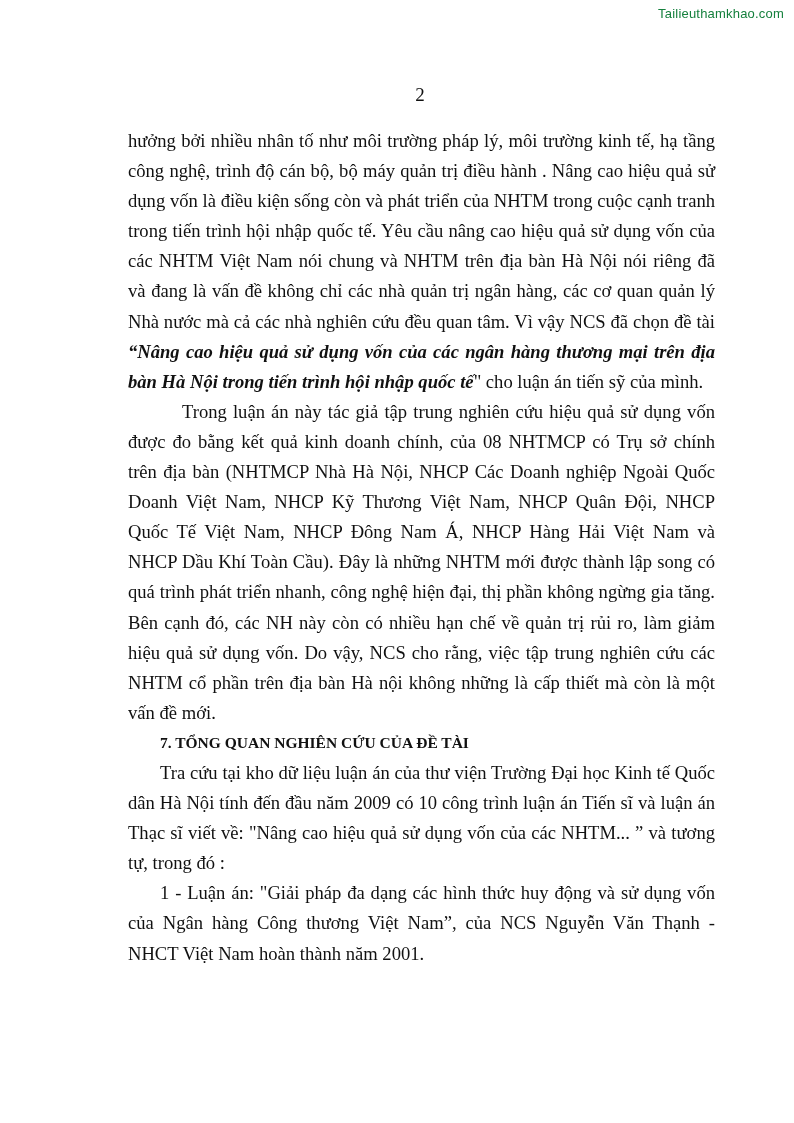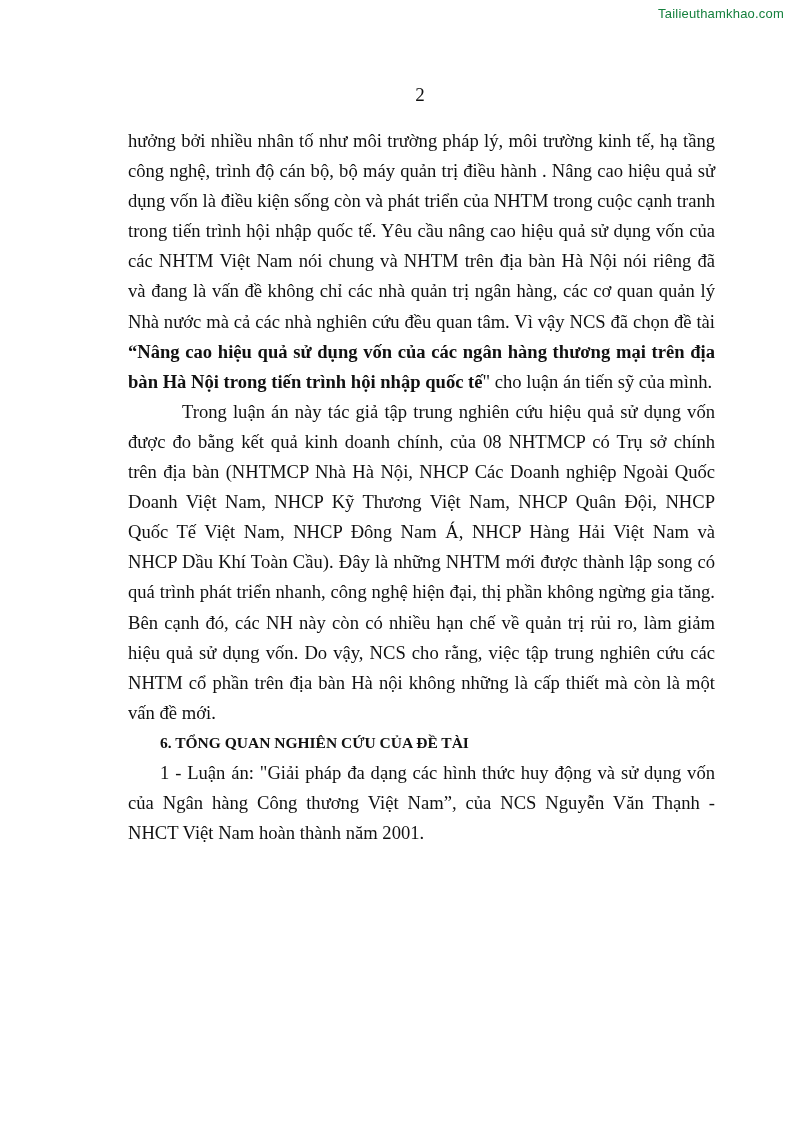--- a/index.html
+++ b/index.html
@@ -15,26 +15,27 @@
   }
   .content {
     position: absolute; top: 126px; left: 128px; width: 587px;
     font-family: "Liberation Serif", serif; font-size: 18.6px; color: #111;
     line-height: 30.1px; text-align: justify;
   }
   .content p { margin: 0; }
   .indent1 { text-indent: 54px; }
   .indent2 { text-indent: 32px; }
   .heading { font-weight: bold; font-size: 15.5px; padding-left: 32px; }
-  .bi { font-weight: bold; }
+  .bi { font-weight: bold; font-style: italic; }
 </style>
 </head>
 <body>
 
 <div class="watermark">Tailieuthamkhao.com</div>
 <div class="page-number">2</div>
 
 <div class="content">
   <p><span>hưởng bởi nhiều nhân tố như  môi trường pháp lý, môi trường kinh tế, hạ tầng công nghệ, trình độ cán bộ, bộ máy quản trị điều hành . Nâng cao hiệu quả sử dụng vốn là điều kiện sống còn và phát triển của NHTM trong cuộc cạnh tranh trong tiến trình hội nhập quốc tế. Yêu cầu nâng cao hiệu quả sử dụng vốn của các NHTM Việt Nam nói chung và NHTM trên địa bàn Hà Nội nói riêng đã và đang là vấn đề không chỉ các nhà quản trị ngân hàng, các cơ quan quản lý Nhà nước mà cả các nhà nghiên cứu đều quan tâm. Vì vậy NCS đã chọn đề tài </span><span class="bi">“Nâng cao hiệu quả sử dụng vốn của các ngân hàng thương mại trên địa bàn Hà Nội trong tiến trình hội nhập quốc tế</span><span>" cho luận án tiến sỹ của mình.</span></p>
   <p class="indent1">Trong luận án này tác giả tập trung nghiên cứu  hiệu quả sử dụng vốn được đo bằng  kết quả kinh doanh chính, của 08 NHTMCP có Trụ sở chính trên địa bàn (NHTMCP Nhà Hà Nội, NHCP Các Doanh nghiệp Ngoài Quốc Doanh Việt Nam, NHCP Kỹ Thương Việt Nam, NHCP Quân Đội, NHCP Quốc Tế Việt Nam, NHCP Đông Nam Á, NHCP Hàng Hải Việt Nam và NHCP Dầu Khí Toàn Cầu). Đây là những NHTM mới được thành lập song có quá trình phát triển nhanh, công nghệ hiện đại, thị phần không ngừng gia tăng. Bên cạnh đó, các NH này còn có nhiều hạn chế về quản trị rủi ro, làm giảm hiệu quả sử dụng vốn. Do vậy, NCS cho rằng, việc tập trung nghiên cứu các NHTM cổ phần  trên địa bàn Hà nội không những là cấp thiết mà còn là một vấn đề mới.</p>
-  <p class="heading">6. TỔNG QUAN NGHIÊN CỨU CỦA ĐỀ TÀI</p>
+  <p class="heading">7. TỔNG QUAN NGHIÊN CỨU CỦA ĐỀ TÀI</p>
+  <p class="indent2">Tra cứu tại kho dữ liệu luận án của thư viện Trường Đại học Kinh tế Quốc dân Hà Nội tính đến đầu năm 2009 có 10 công trình luận án Tiến sĩ và luận án Thạc sĩ viết về: "Nâng cao hiệu quả sử dụng vốn của các NHTM... ” và tương tự, trong đó :</p>
   <p class="indent2">1 - Luận án: "Giải pháp đa dạng các hình thức huy động và sử dụng vốn của Ngân hàng Công thương Việt Nam”, của NCS Nguyễn Văn Thạnh - NHCT Việt Nam hoàn thành năm 2001.</p>
 </div>
 
 </body></html>

